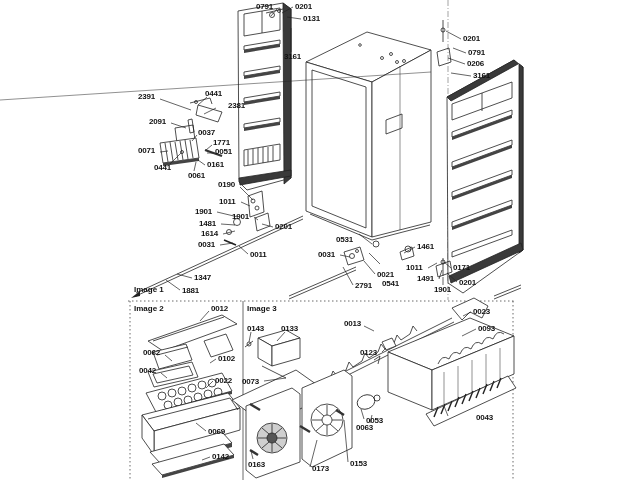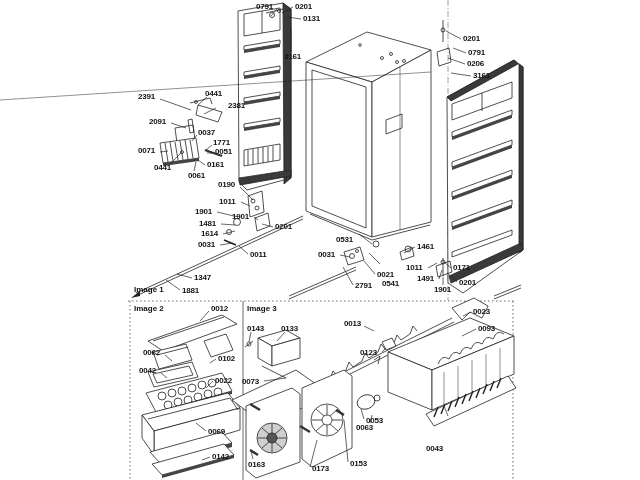--- a/index.html
+++ b/index.html
@@ -352,19 +352,19 @@
       <div class="callout" style="left: 212px; top: 453px; color: rgb(17, 17, 17);">0142</div>
       <div class="callout" style="left: 247px; top: 325px; color: rgb(17, 17, 17);">0143</div>
       <div class="callout" style="left: 281px; top: 325px; color: rgb(17, 17, 17);">0133</div>
       <div class="callout" style="left: 344px; top: 320px; color: rgb(17, 17, 17);">0013</div>
       <div class="callout" style="left: 473px; top: 308px; color: rgb(17, 17, 17);">0023</div>
       <div class="callout" style="left: 478px; top: 325px; color: rgb(17, 17, 17);">0093</div>
       <div class="callout" style="left: 360px; top: 349px; color: rgb(17, 17, 17);">0123</div>
       <div class="callout" style="left: 242px; top: 378px; color: rgb(17, 17, 17);">0073</div>
       <div class="callout" style="left: 366px; top: 417px; color: rgb(17, 17, 17);">0053</div>
       <div class="callout" style="left: 356px; top: 424px; color: rgb(17, 17, 17);">0063</div>
-      <div class="callout" style="left: 426px; top: 414px; color: rgb(17, 17, 17); margin-top: 31px;">0043</div>
+      <div class="callout" style="left: 476px; top: 414px; color: rgb(17, 17, 17);">0043</div>
       <div class="callout" style="left: 248px; top: 461px; color: rgb(17, 17, 17);">0163</div>
       <div class="callout" style="left: 312px; top: 465px; color: rgb(17, 17, 17);">0173</div>
       <div class="callout" style="left: 350px; top: 460px; color: rgb(17, 17, 17);">0153</div>
     </div>
 
 </div>
 
 </body></html>

